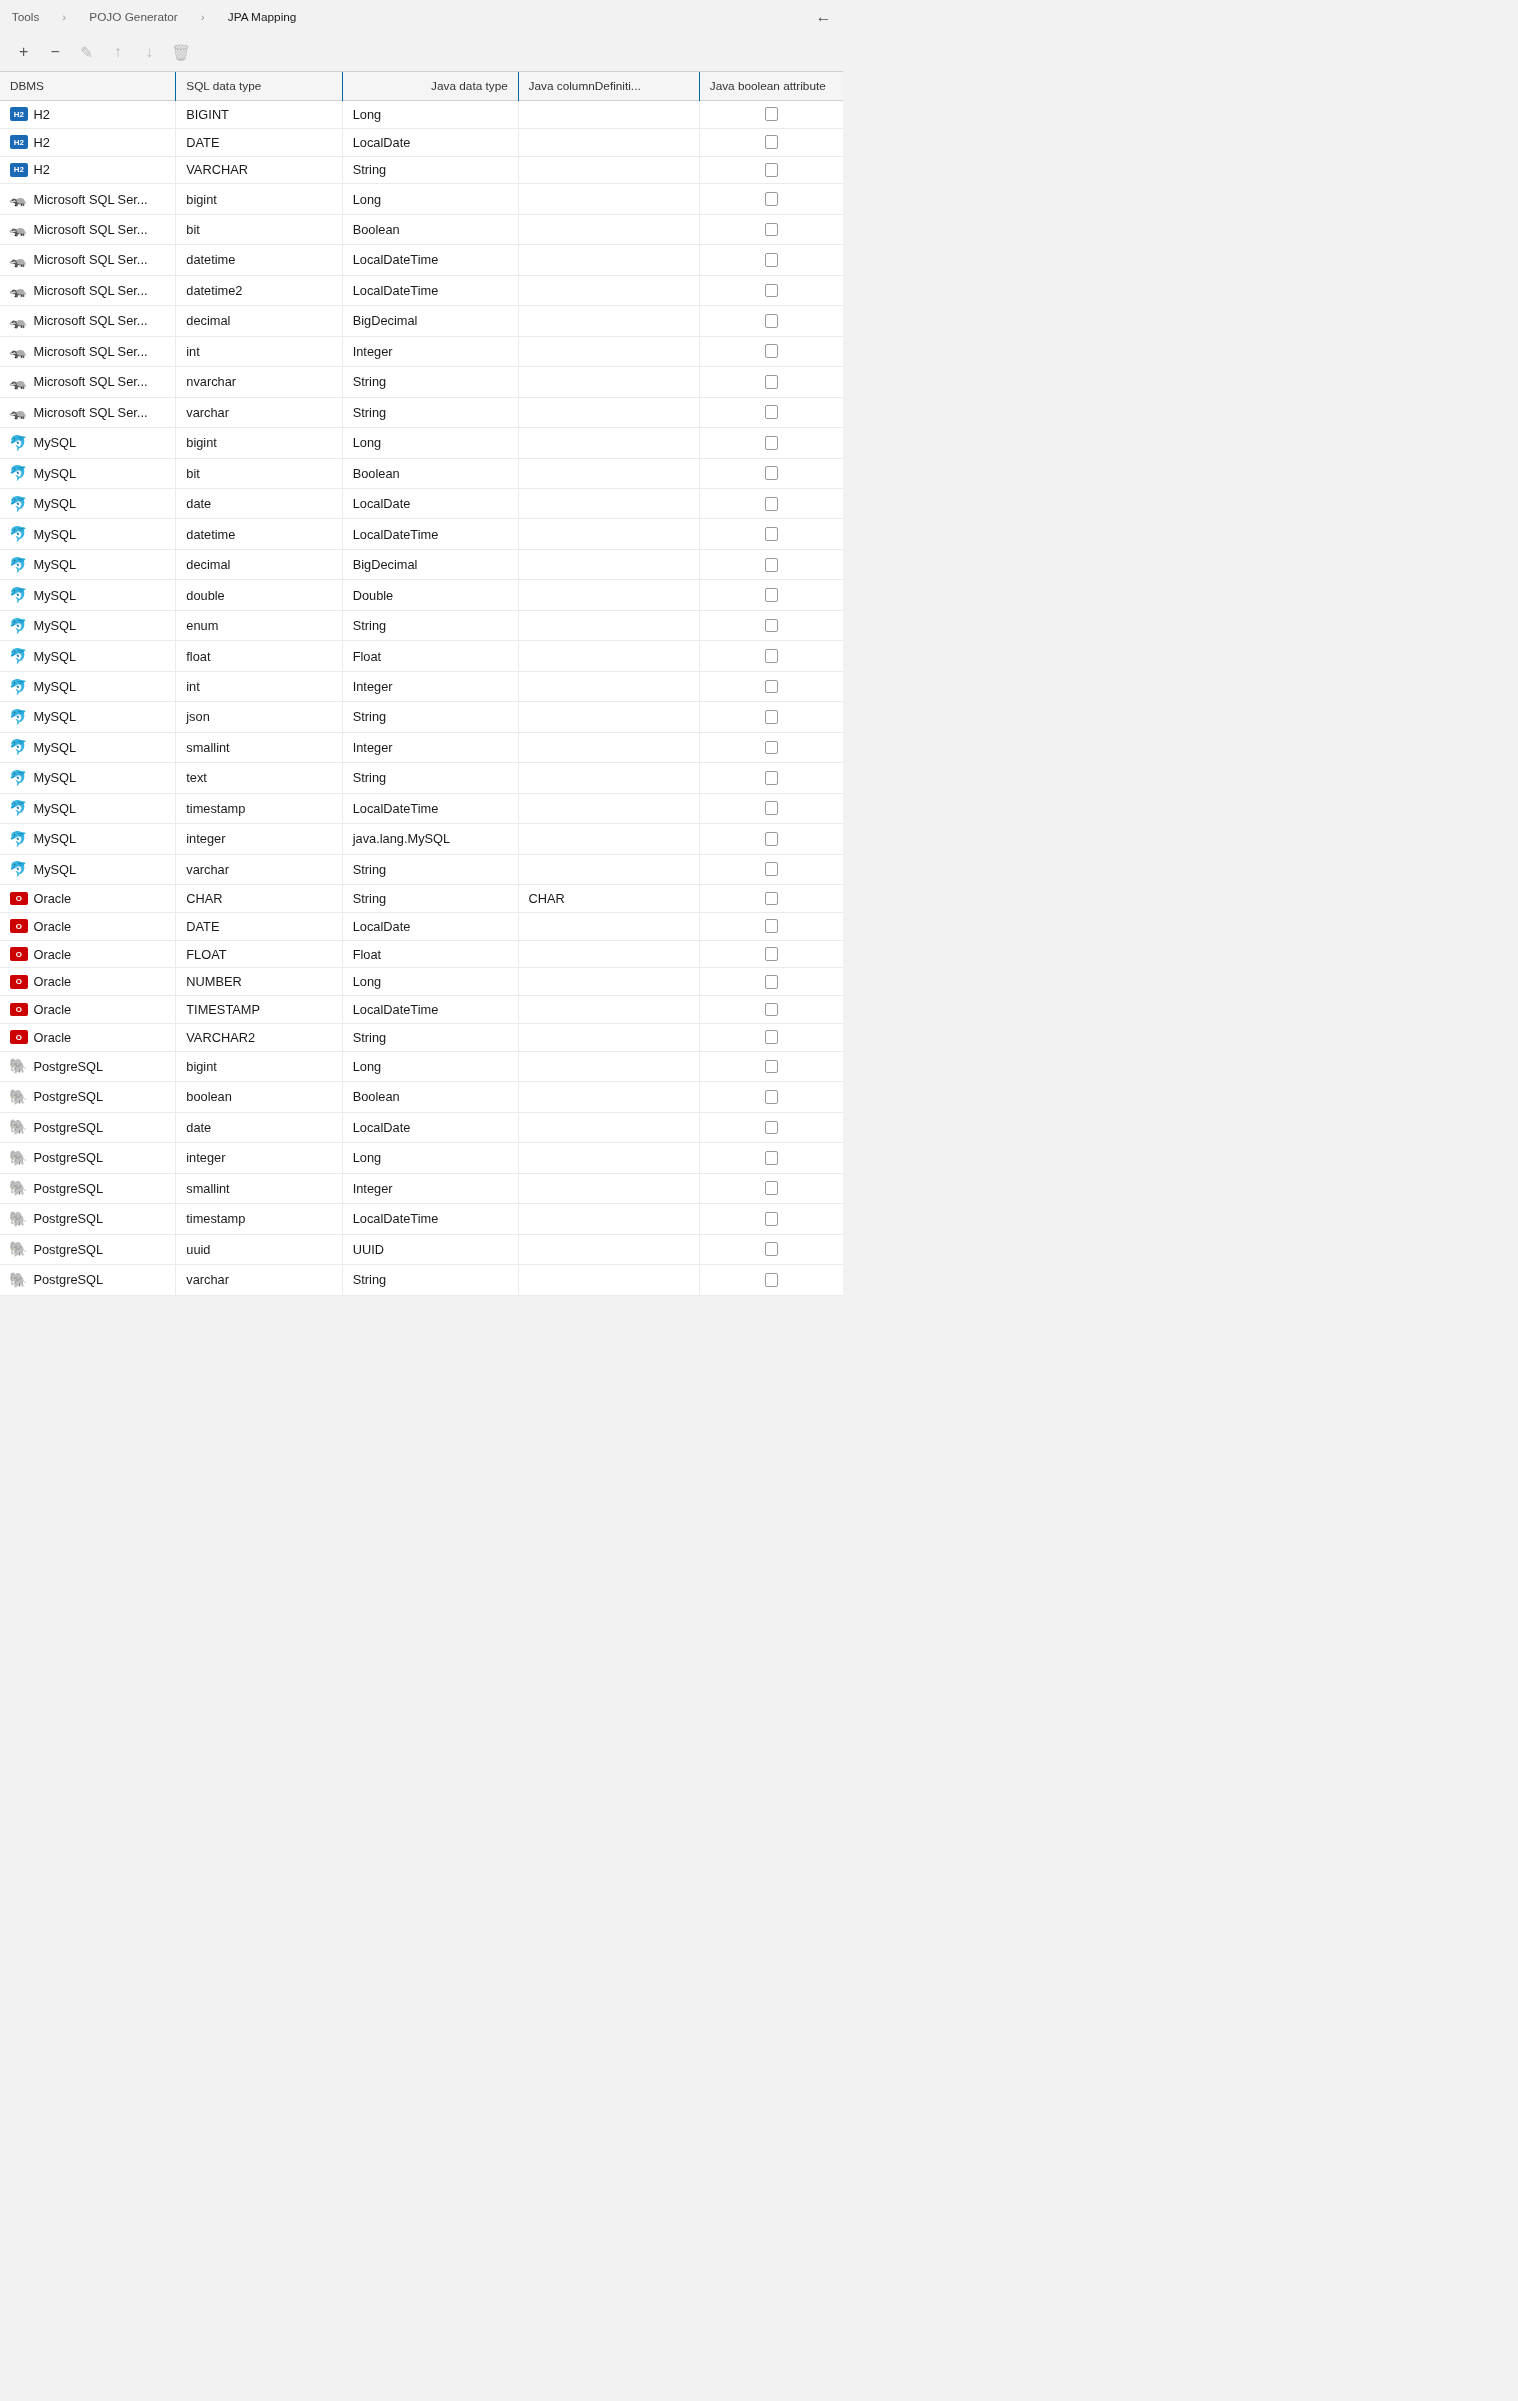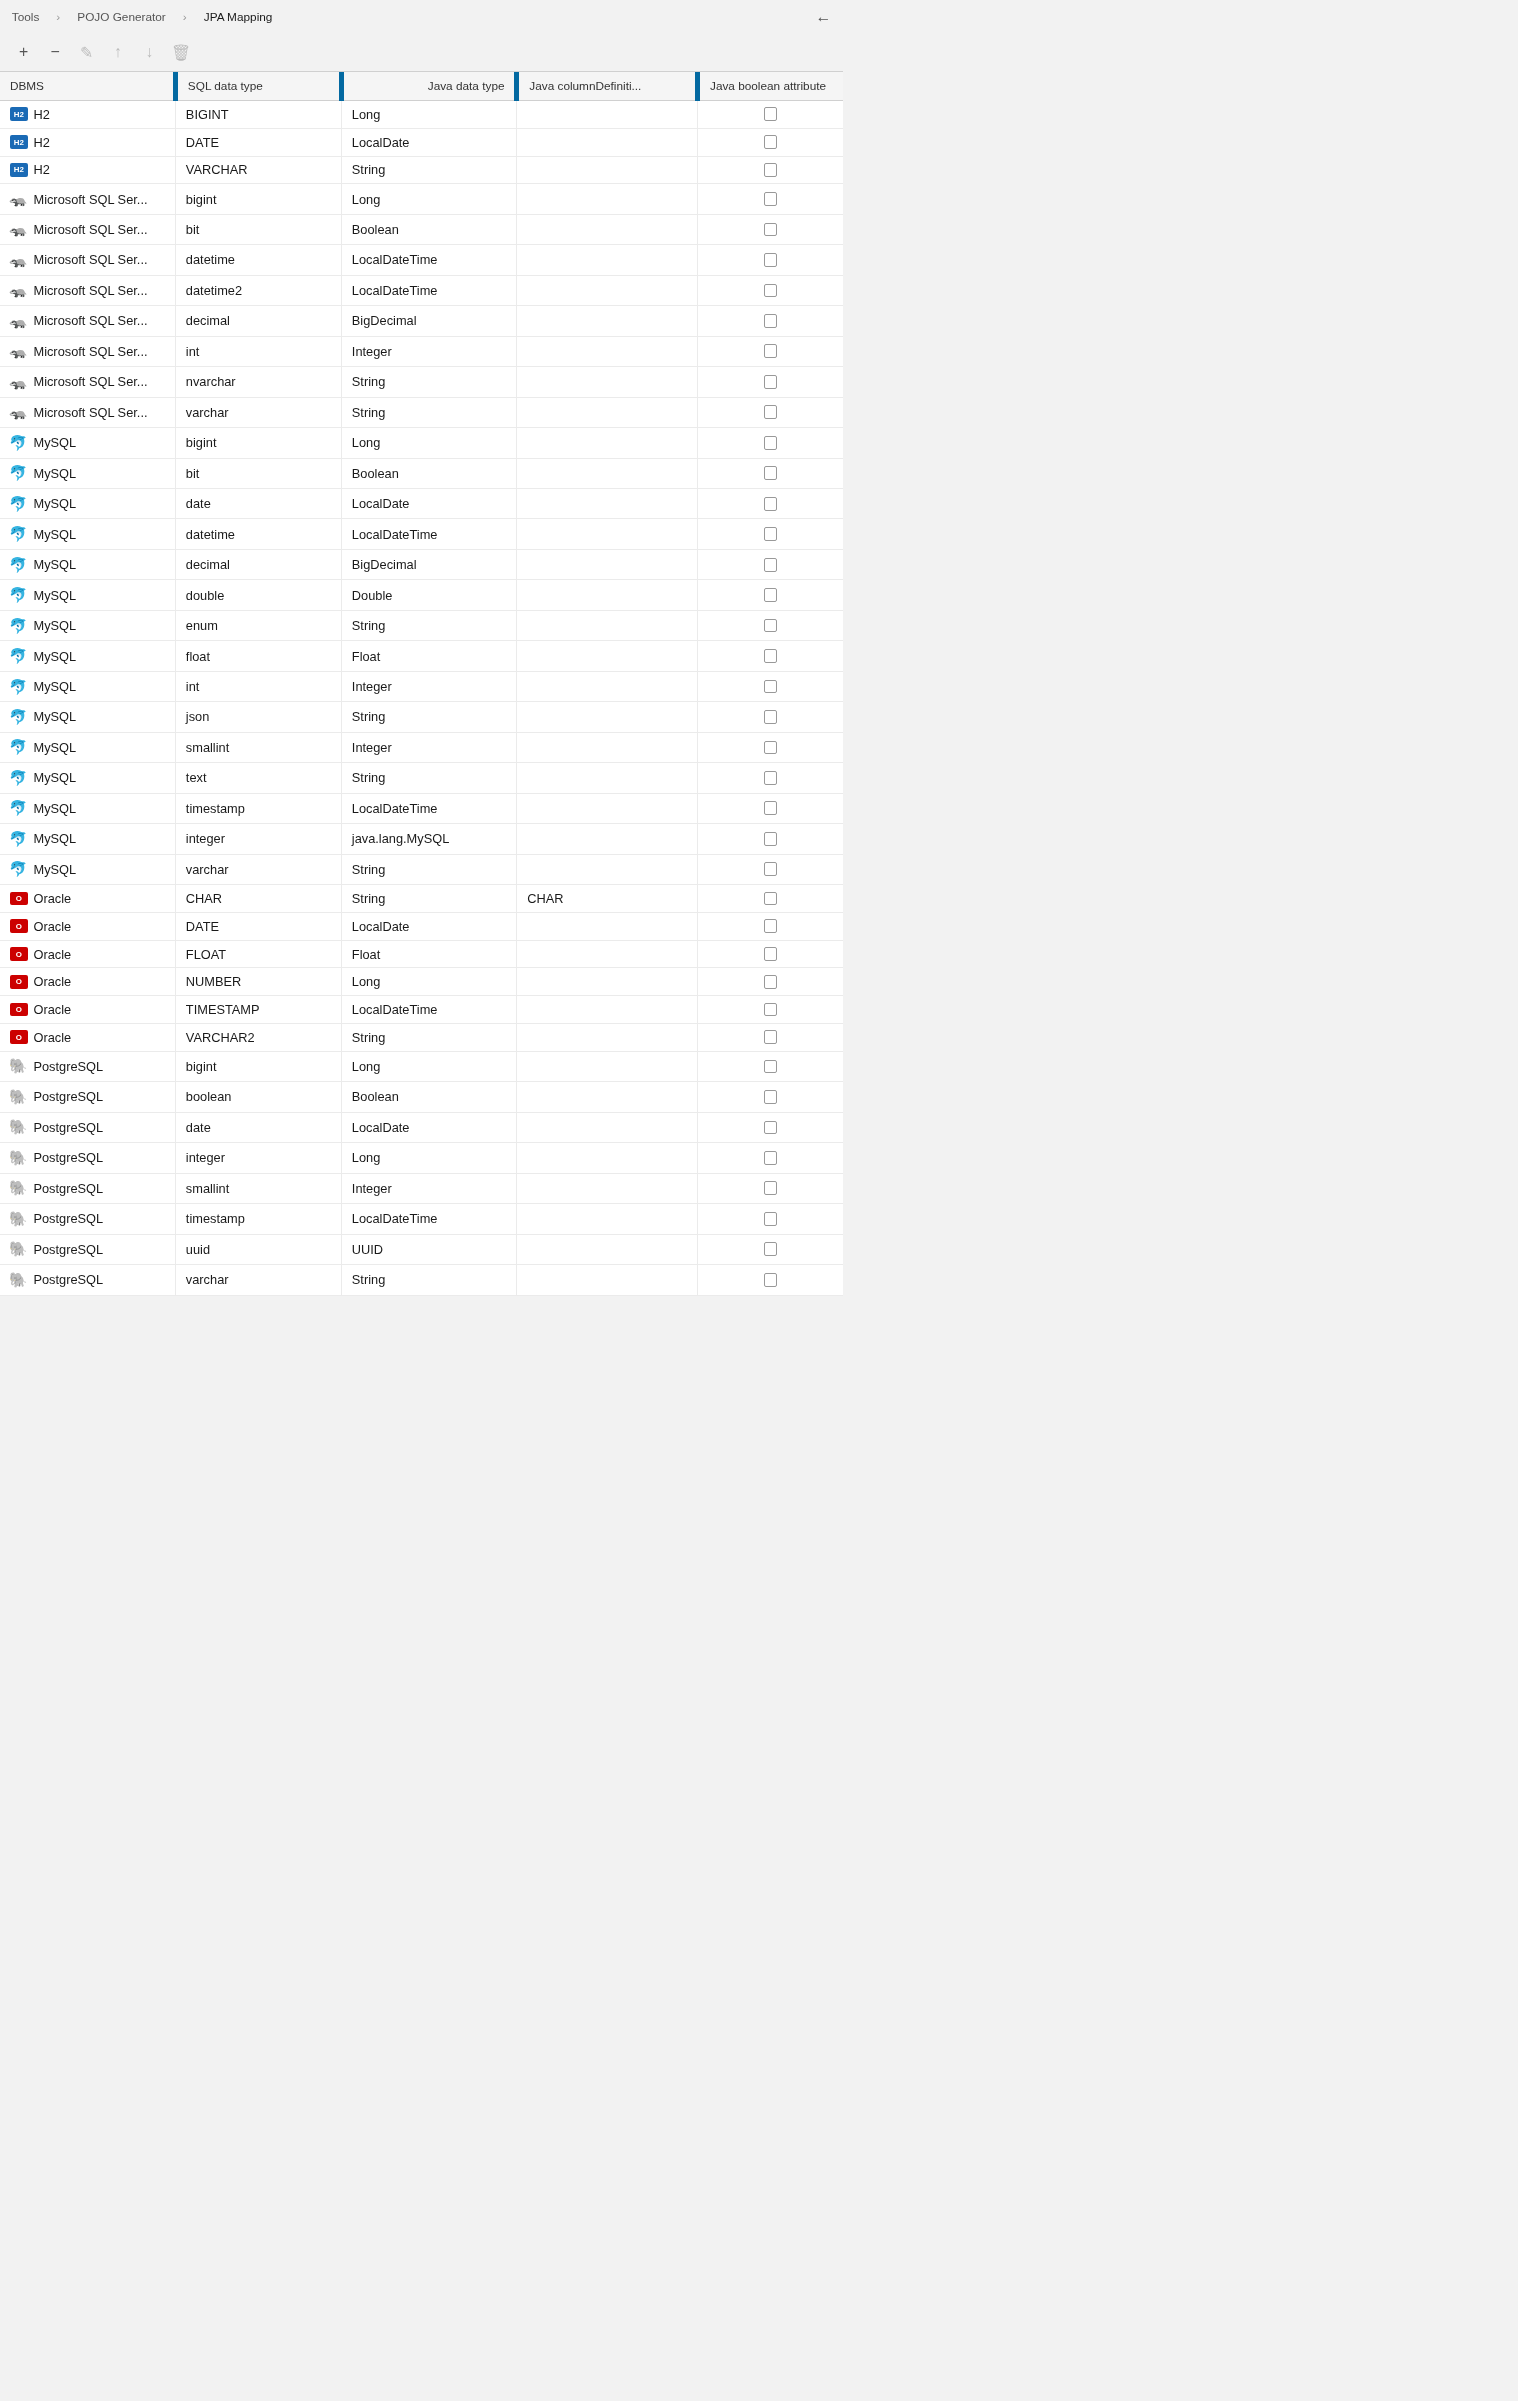--- a/index.html
+++ b/index.html
@@ -12,21 +12,21 @@
       font-size: 12.8px;
       background: #f2f2f2;
       color: #1a1a1a;
       width: 843px;
     }
     .title-bar {
       display: flex;
       align-items: center;
       padding: 7.9px 11.8px;
       background: #f2f2f2;
-      gap: 17px;
+      gap: 23px;
       font-size: 11.8px;
       color: #555;
     }
     .title-bar .sep {
       color: #999;
     }
     .title-bar .active {
       color: #1a1a1a;
       text-align: right;
     }
@@ -75,21 +75,21 @@
     thead tr {
       background: #f5f5f5;
       border-bottom: 1px solid #d0d0d0;
     }
     thead th {
       text-align: left;
       padding: 6.9px 9.9px;
       font-weight: 500;
       font-size: 11.8px;
       color: #333;
-      border-right: 5px solid #0369a1;
+      border-right: 1px solid #0369a1;
       white-space: nowrap;
     }
     thead th:last-child {
       border-right: none;
     }
     tbody tr {
       border-bottom: 1px solid #ebebeb;
     }
     tbody td {
       padding: 5.9px 9.9px;

